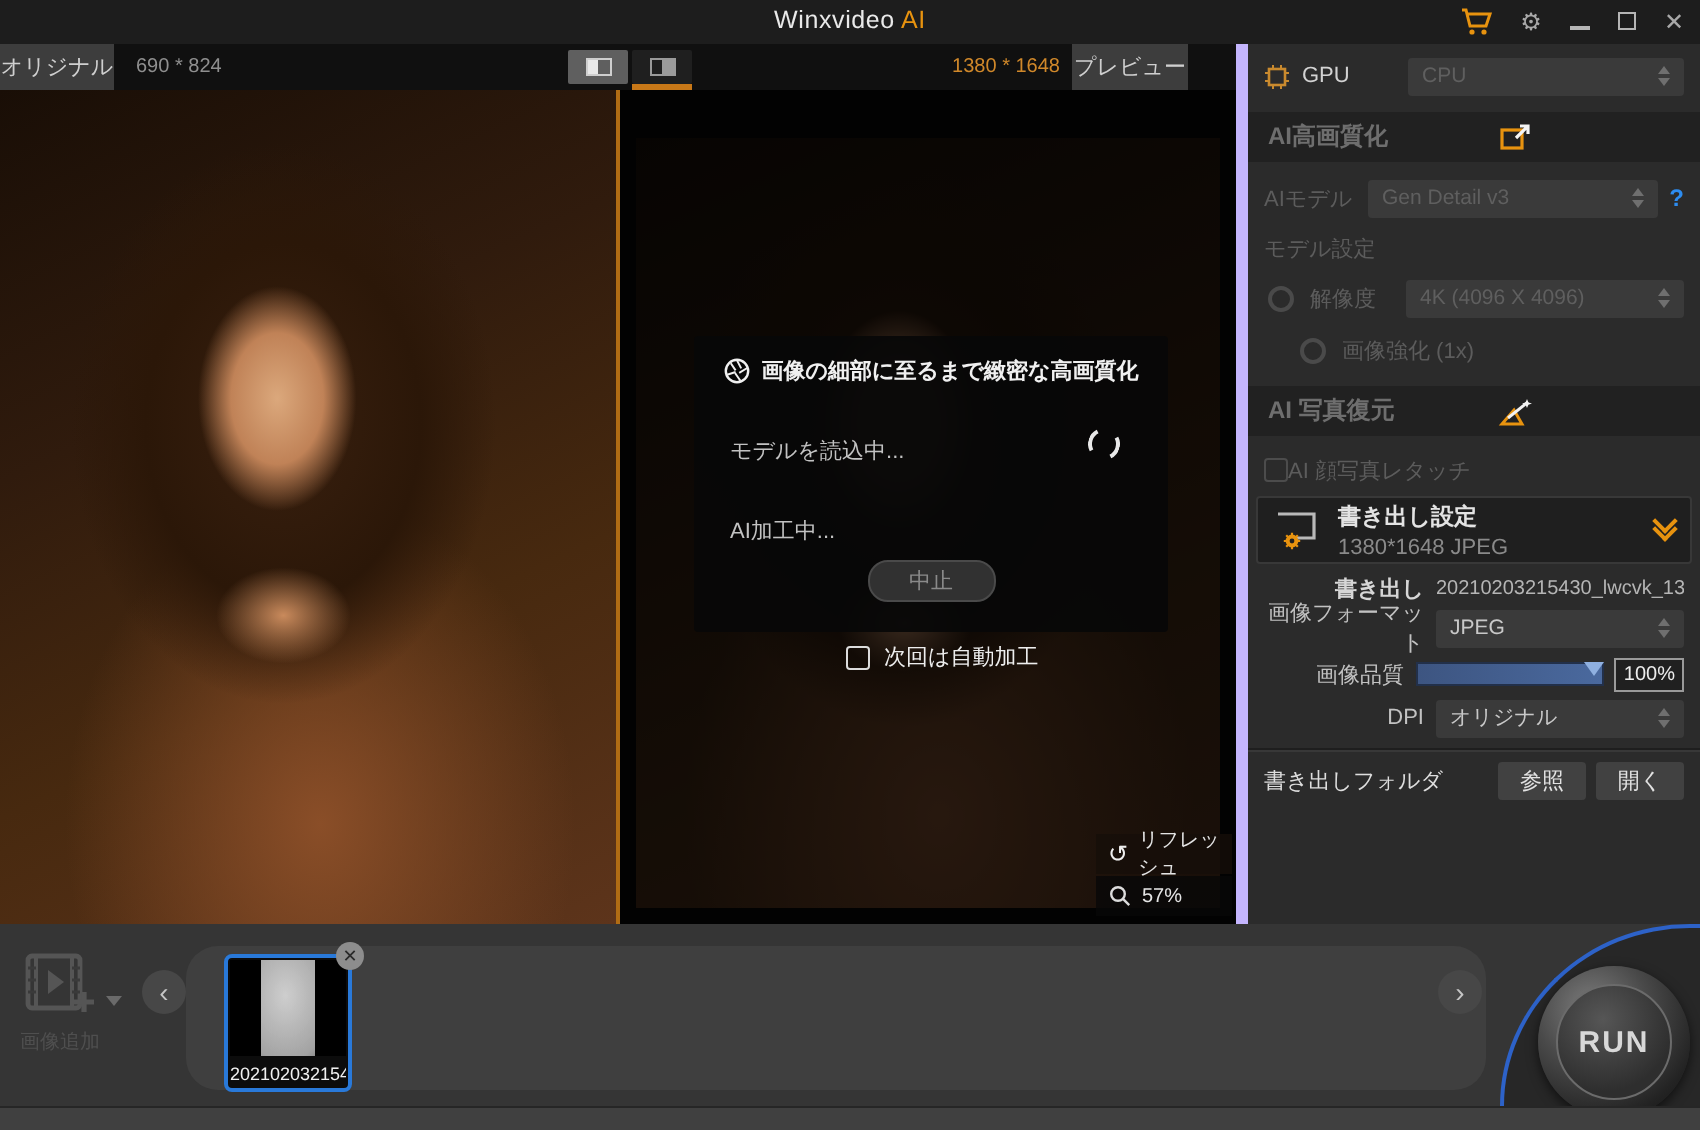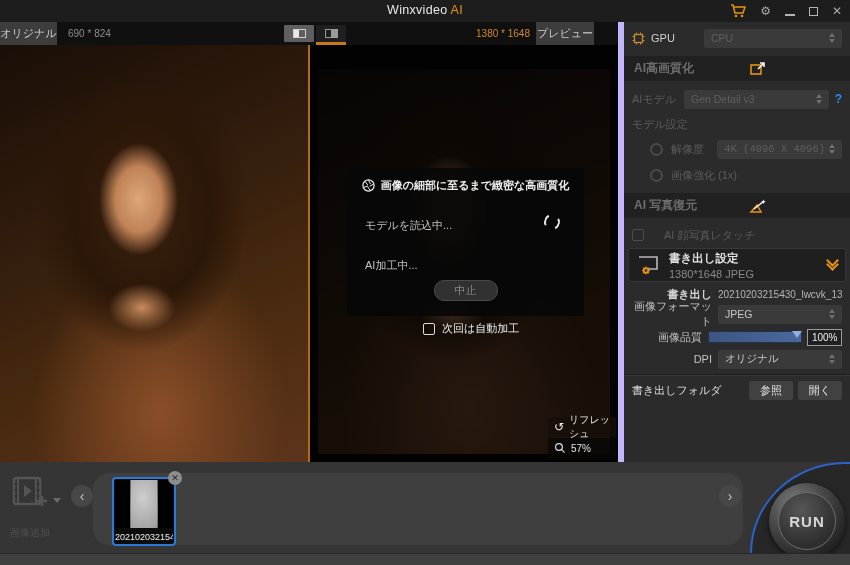--- a/index.html
+++ b/index.html
@@ -99,21 +99,21 @@
   .qty-box { width:38px; height:17px; border:1px solid #9a9a9a; background:#202020; color:#ededed; font-size:10px; display:flex; align-items:center; justify-content:center; margin-left:5px; }
   .sb-hr { border-top:1px solid #1e1e1e; border-bottom:1px solid #383838; margin:6px 0 0 0; }
   .btn-sm { width:44px; height:19px; background:#414141; border-radius:2px; color:#e2e2e2; font-size:11px; display:flex; align-items:center; justify-content:center; }
   .path-text { color:#a5a5a5; font-size:10px; padding:0 8px; margin-top:3px; white-space:nowrap; }
   .help-q { color:#2d8cf0; font-weight:bold; font-size:12px; margin-left:6px; }
 
   
   .bottombar { position:absolute; left:0; top:462px; width:850px; height:91px; background:#353535; }
   .tray { position:absolute; left:93px; top:11px; width:650px; height:72px; background:#3f3f3f; border-radius:16px; }
   .add-btn { position:absolute; left:12px; top:14px; width:52px; height:36px; display:flex; align-items:flex-start; gap:3px; }
-  .add-label { position:absolute; left:10px; top:64px; font-size:10px; color:#4f4f4f;text-align:center; }
+  .add-label { position:absolute; left:10px; top:52px; font-size:10px; color:#4f4f4f;text-align:center; }
   .add-caret { width:0; height:0; border-left:4px solid transparent; border-right:4px solid transparent; border-top:5px solid #6a6a6a; margin-top:22px; }
   .nav-circle { position:absolute; width:22px; height:22px; border-radius:50%; background:#474747; color:#c5c5c5; font-size:14px; display:flex; align-items:center; justify-content:center; line-height:1; }
   .nav-prev { left:71px; top:23px; }
   .nav-next { left:719px; top:23px; }
   .thumb { position:absolute; left:112px; top:15px; width:64px; height:69px; border:2px solid #2979d9; border-radius:4px; background:#0c0c0c; }
   .thumb-imgwrap { position:absolute; left:1px; right:1px; top:1px; height:48px; background:#000; overflow:hidden; }
   .thumb-img { position:absolute; left:50%; transform:translateX(-50%); top:0; width:27px; height:48px; filter:grayscale(1) brightness(1.15) contrast(1.05); }
   .thumb-name { position:absolute; left:1px; right:1px; bottom:2px; color:#f0f0f0; font-size:9px; white-space:nowrap; overflow:hidden; }
   .thumb-close { position:absolute; right:-8px; top:-8px; width:14px; height:14px; border-radius:50%; background:#8d8d8d; color:#2a2a2a; font-size:9px; display:flex; align-items:center; justify-content:center; }
   .notch { position:absolute; right:0; top:0; width:100px; height:91px; background:#272727; border-top-left-radius:95px 100%; border-left:2px solid #2d62c8; border-top:2px solid #2d62c8; }
@@ -255,21 +255,21 @@
             <span class="car-up"></span>
             <span class="car-dn"></span>
           </span>
       </div>
       <span class="help-q">?</span>
     </div>
 
     <div class="srow dimtext" style="height:14px; margin-top:8px;">モデル設定</div>
 
 
-    <div class="srow" style="height:20px; margin-top:8px; padding-left:26px; gap:8px;font-family:Liberation Mono, monospace;">
+    <div class="srow" style="height:20px; margin-top:8px; padding-left:10px; gap:8px;">
       <span class="radio dim"></span>
       <span class="dimtext" style="width:40px;">解像度</span>
       <div class="dd dim" style="flex:1;">
         <span class="val">4K (4096 X 4096)</span>
         <span class="carets">
             <span class="car-up"></span>
             <span class="car-dn"></span>
           </span>
       </div>
     </div>
@@ -283,21 +283,21 @@
       <span>AI 写真復元</span>
       <span style="margin-left:52px;">
         <svg width="18" height="14" viewBox="0 0 18 14">
             <path d="M2 13 L8 6 L12 13 Z" fill="none" stroke="#e8930f" stroke-width="1.5"></path>
             <path d="M5 10 L15 2" stroke="#f2f2f2" stroke-width="1.5"></path>
             <path d="M14.5 0.5 L15.2 2.2 L17 2.8 L15.2 3.4 L14.5 5 L13.8 3.4 L12 2.8 L13.8 2.2 Z" fill="#f2f2f2"></path>
           </svg>
       </span>
     </div>
 
-    <div class="srow" style="height:14px; margin-top:10px; gap:20px;">
+    <div class="srow" style="height:14px; margin-top:10px; gap:0;">
       <span class="cb dim"></span>
       <span class="dimtext">AI 顔写真レタッチ</span>
     </div>
 
     <div class="export-panel">
       <span>
         <svg width="24" height="22" viewBox="0 0 24 22">
             <path d="M2 3h18v12h-9" fill="none" stroke="#b9b9b9" stroke-width="1.6"></path>
             <circle cx="9" cy="16.5" r="3.2" fill="#e8930f"></circle>
             <circle cx="9" cy="16.5" r="1.2" fill="#1f1f1f"></circle>

